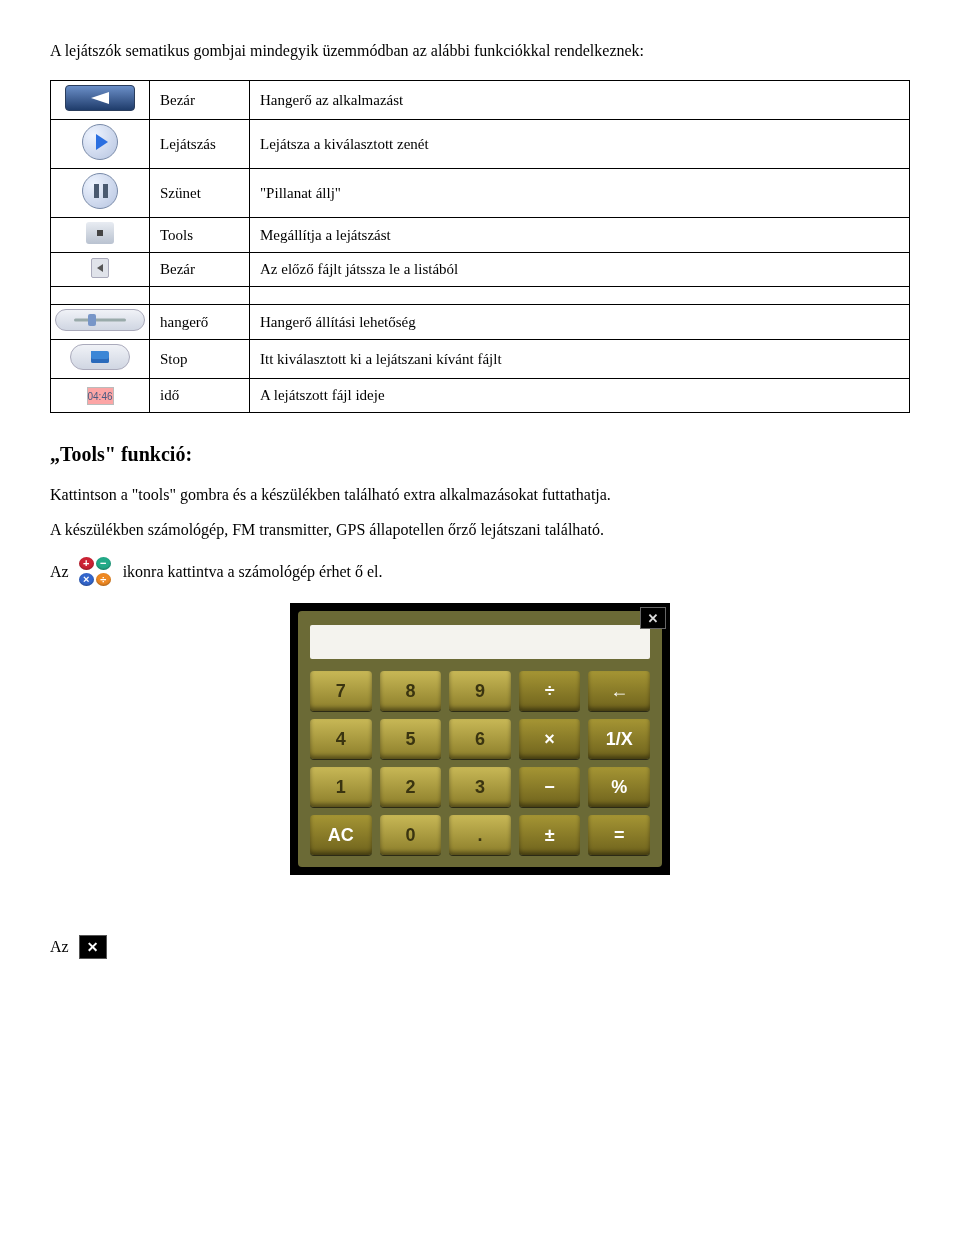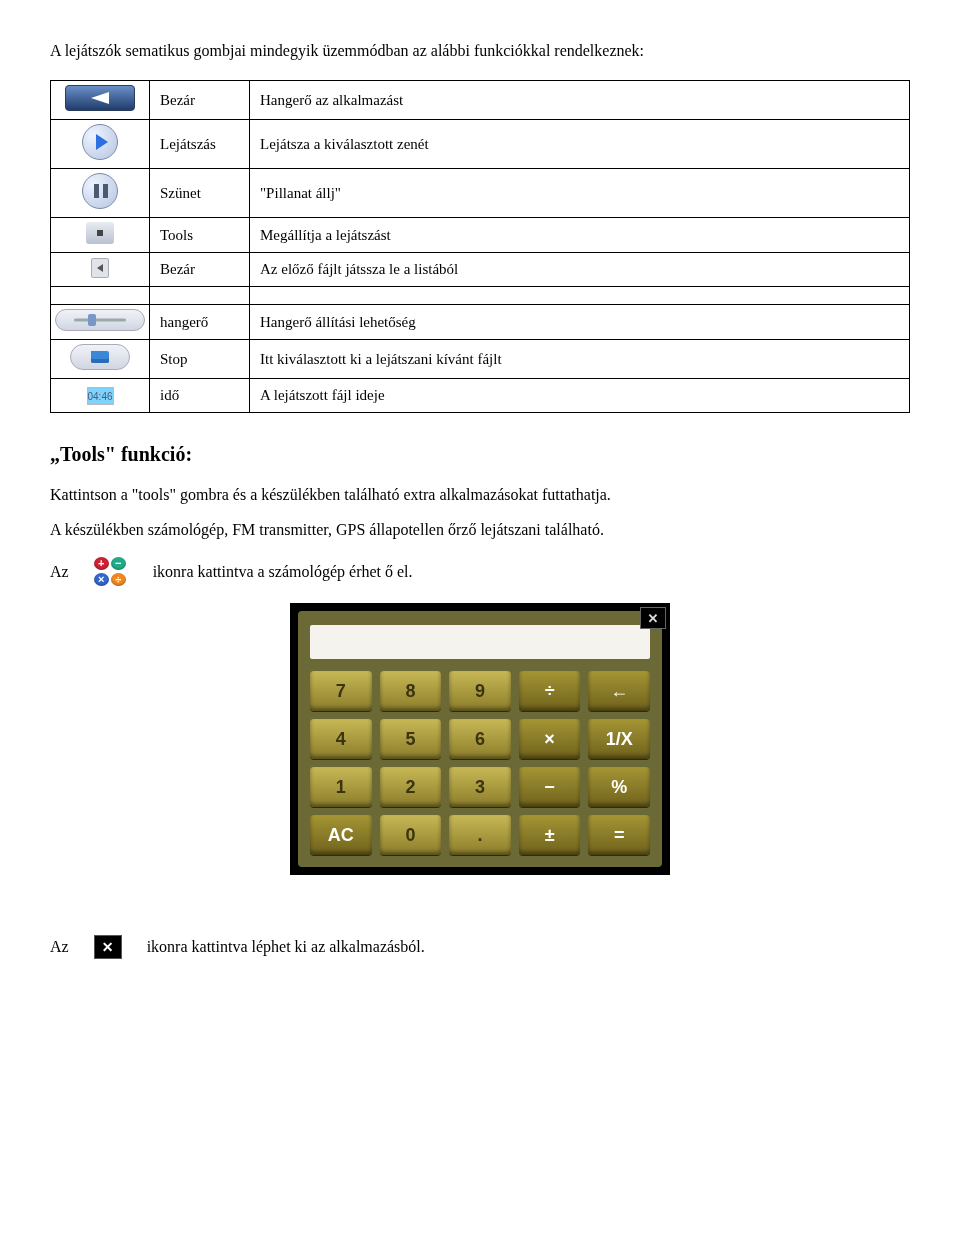--- a/index.html
+++ b/index.html
@@ -33,21 +33,21 @@
   table.func td.label-cell { width: 100px; }
   .spacer-row td { height: 18px; border: 1px solid #000; }
   .heading {
     font-weight: bold;
     font-size: 20px;
     margin: 30px 0 18px 0;
   }
   .inline-line {
     display: flex;
     align-items: center;
-    gap: 25px;
+    gap: 10px;
     margin: 16px 0;
   }
   
   .btn-blue {
     display: inline-block;
     width: 70px; height: 26px;
     background: linear-gradient(#6b8fc8, #1f3c6b);
     border: 1px solid #2a3d5c;
     border-radius: 4px;
     position: relative;
@@ -158,21 +158,21 @@
     transform: translate(-50%,-50%);
     width: 18px; height: 12px;
     background: #3b86d6;
     border-radius: 0 2px 2px 2px;
     box-shadow: inset 0 -4px 0 #2a6abb;
   }
   .btn-time {
     display: inline-block;
     width: 27px; height: 18px;
     border: 1px solid #bbb;
-    background: #7dd3fc;
+    background: #fca5a5;
     font: 10px/18px Arial, sans-serif;
     color: #4a5a80;
     text-align: center;
   }
   .calc-icon {
     display: inline-flex;
     width: 34px; height: 30px;
     flex-wrap: wrap;
     gap: 2px;
   }
@@ -335,14 +335,13 @@
       <div class="calc-key ck-num">.</div>
       <div class="calc-key ck-op">±</div>
       <div class="calc-key ck-op">=</div>
     </div>
   </div>
 </div>
 
 <div class="inline-line">
   <span>Az</span>
   <span class="close-icon">✕</span>
-  <span>ikonra kattintva léphet ki az alkalmazásból.</span>
 </div>
 
 </body></html>

